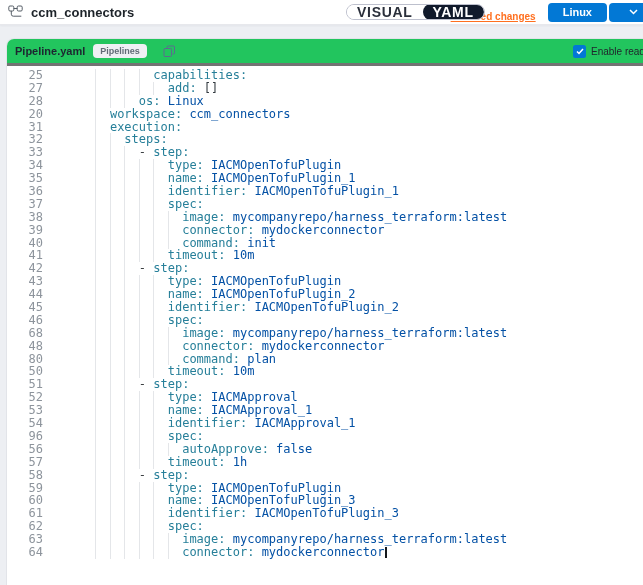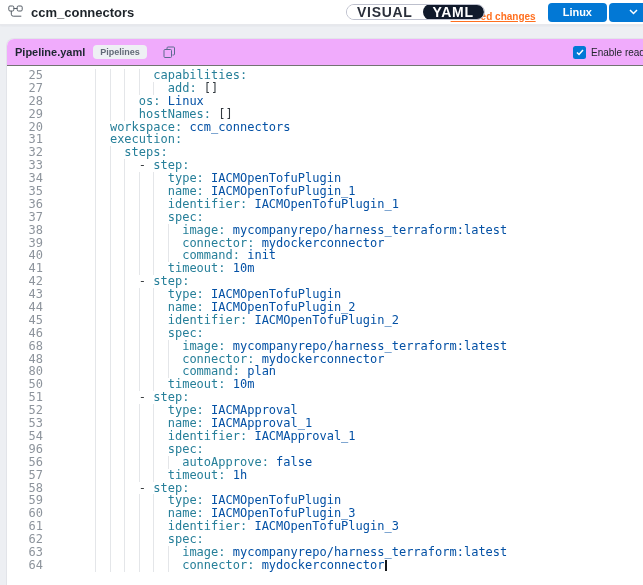--- a/index.html
+++ b/index.html
@@ -46,21 +46,21 @@
   }
 
   
   .card {
     position:absolute; left:6px; top:38px; width:637px; height:547px;
     background:#fff; border:1px solid #e2e4e9; border-right:none; border-bottom:none;
     border-top-left-radius:8px; overflow:hidden;
   }
   .yaml-toolbar {
     position:relative; height:27px; display:flex; align-items:center;
-    padding-left:8px; border-bottom:1px solid #737373; background:#f0abfc;
+    padding-left:8px; border-bottom:3px solid #737373; background:#22c55e;
   }
   .file-name { font-size:11px; font-weight:bold; color:#1d2630; }
   .badge {
     margin-left:8px; background:#eef0f4; color:#626b77; font-size:9px; font-weight:bold;
     padding:2px 7px; border-radius:4px; cursor:pointer; border:none; font-family:inherit;
   }
   .copy-btn { margin-left:16px; background:none; border:none; cursor:pointer; display:flex; padding:0; }
   .enable-group {
     position:absolute; left:566px; top:0; height:100%;
     display:flex; align-items:center; gap:5px; white-space:nowrap;
@@ -159,24 +159,20 @@
         </div>
         <div class="line">
           <span class="ln">27</span>
           <span class="code"><i class="guide" style="left: calc(2ch + 38px);"></i><i class="guide" style="left: calc(4ch + 38px);"></i><i class="guide" style="left: calc(6ch + 38px);"></i><i class="guide" style="left: calc(8ch + 38px);"></i><i class="guide" style="left: calc(10ch + 38px);"></i>            <span class="key">add:</span> <span class="val plain">[]</span></span>
         </div>
         <div class="line">
           <span class="ln">28</span>
           <span class="code"><i class="guide" style="left: calc(2ch + 38px);"></i><i class="guide" style="left: calc(4ch + 38px);"></i><i class="guide" style="left: calc(6ch + 38px);"></i>        <span class="key">os:</span> <span class="val">Linux</span></span>
         </div>
         <div class="line">
-          <span class="ln">29</span>
-          <span class="code"><i class="guide" style="left: calc(2ch + 38px);"></i><i class="guide" style="left: calc(4ch + 38px);"></i><i class="guide" style="left: calc(6ch + 38px);"></i>        <span class="key">hostNames:</span> <span class="val plain">[]</span></span>
-        </div>
-        <div class="line">
           <span class="ln">20</span>
           <span class="code"><i class="guide" style="left: calc(2ch + 38px);"></i>    <span class="key">workspace:</span> <span class="val">ccm_connectors</span></span>
         </div>
         <div class="line">
           <span class="ln">31</span>
           <span class="code"><i class="guide" style="left: calc(2ch + 38px);"></i>    <span class="key">execution:</span></span>
         </div>
         <div class="line">
           <span class="ln">32</span>
           <span class="code"><i class="guide" style="left: calc(2ch + 38px);"></i><i class="guide" style="left: calc(4ch + 38px);"></i>      <span class="key">steps:</span></span>

